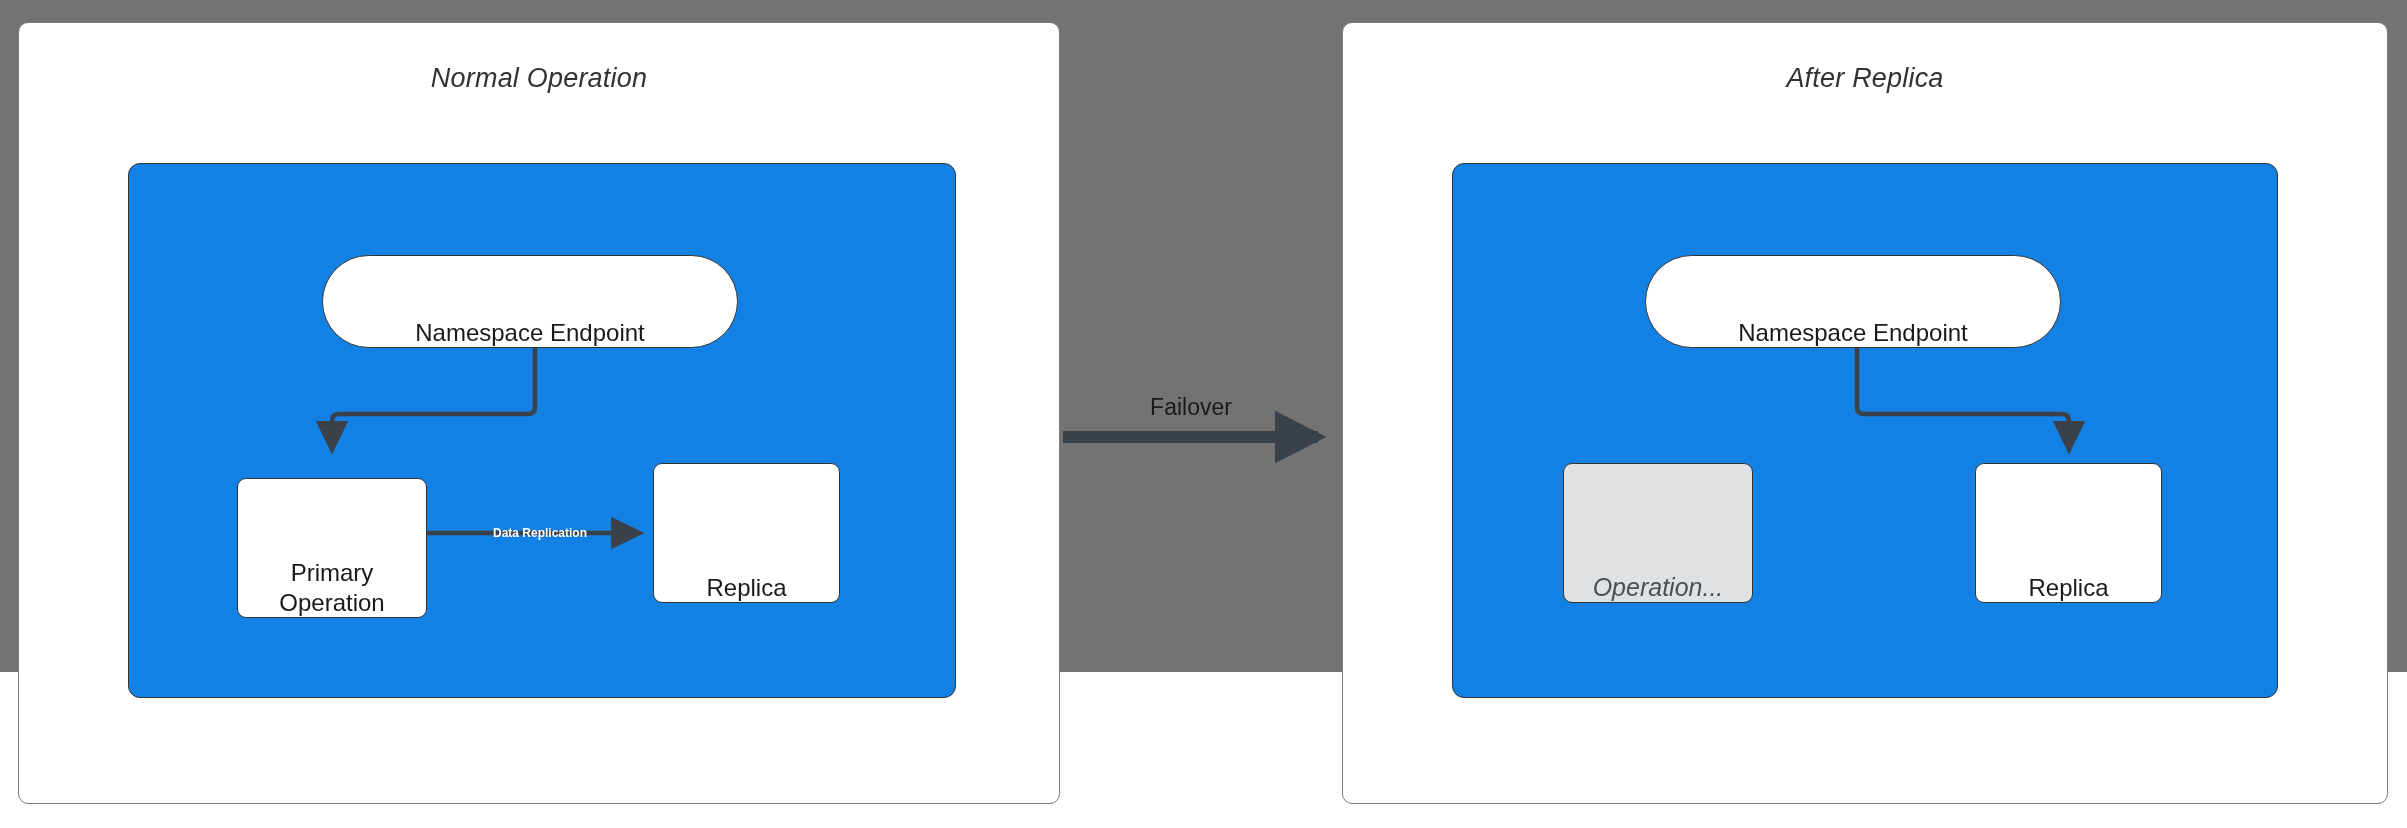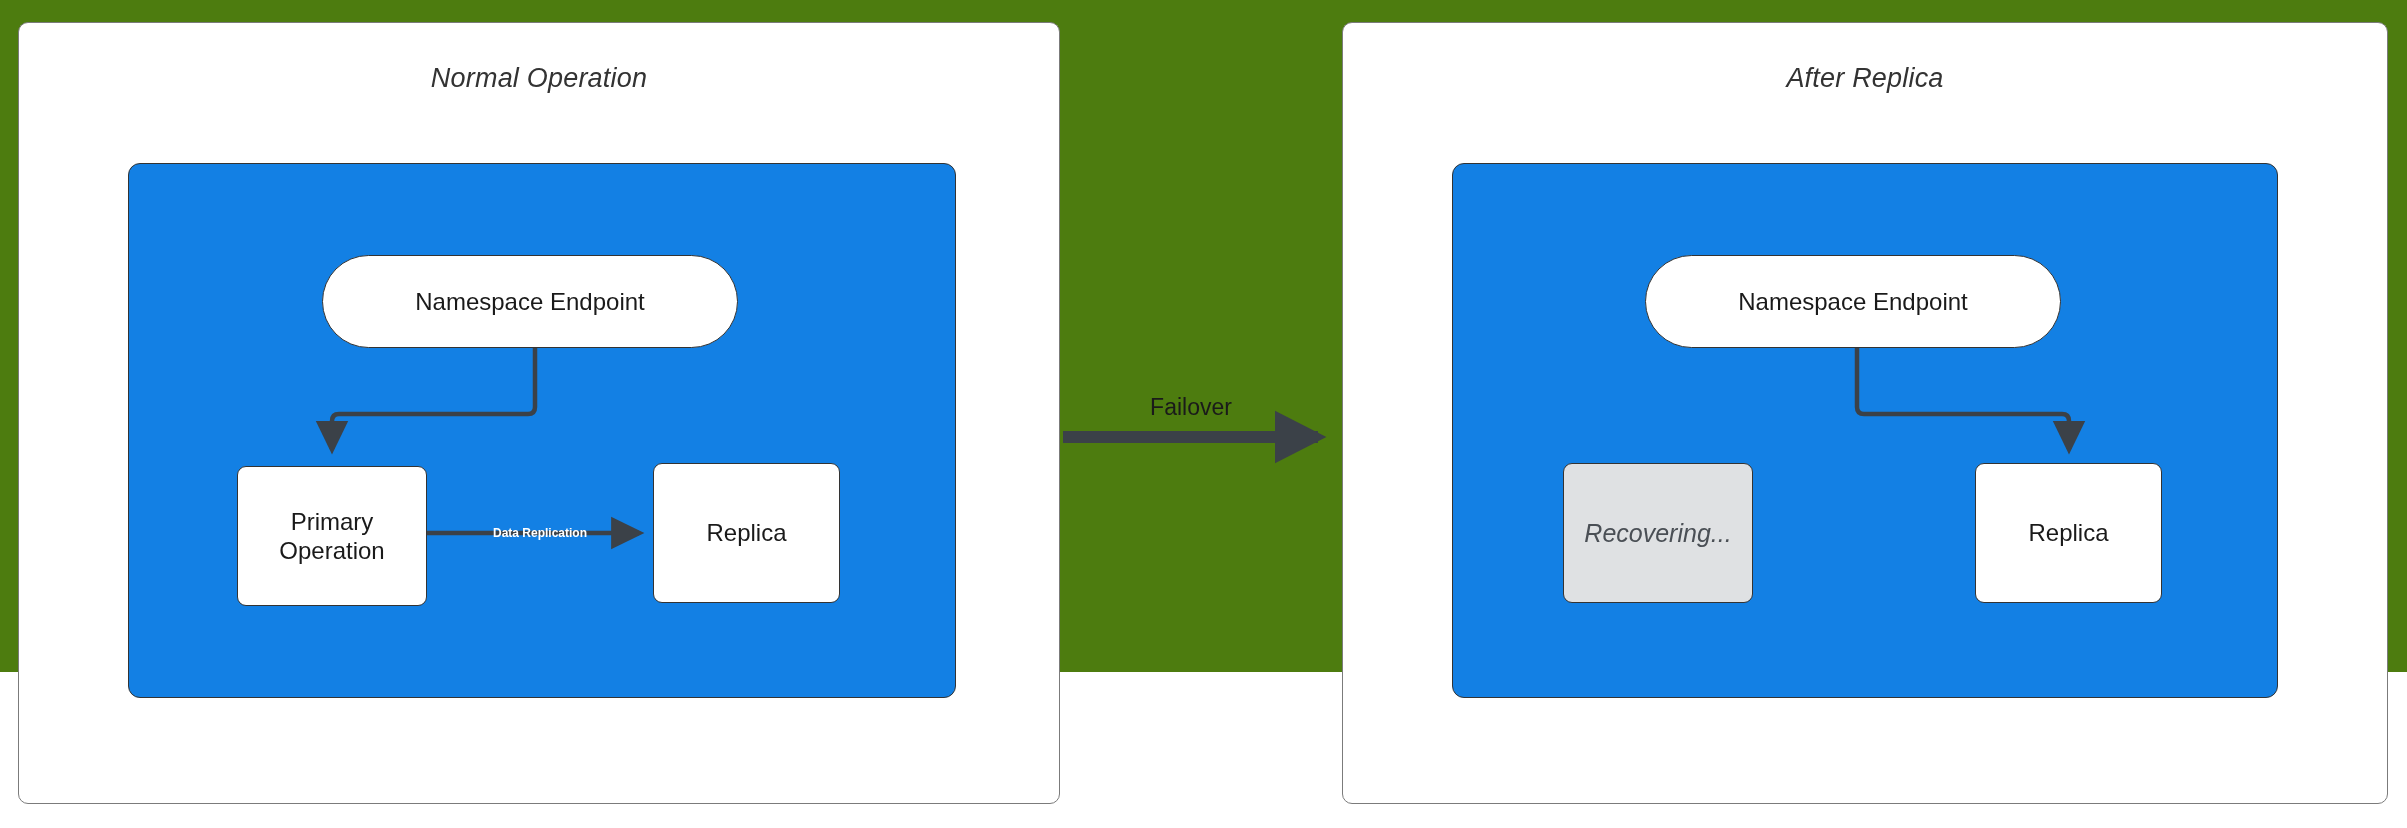--- a/index.html
+++ b/index.html
@@ -11,21 +11,21 @@
     width: 2407px;
     height: 828px;
     font-family: "Liberation Sans", sans-serif;
     overflow: hidden;
   }
 
   #canvas {
     position: relative;
     width: 2407px;
     height: 672px;
-    background: #4d7c0f;
+    background: #737373;
   }
 
   
   .panel {
     position: absolute;
     border: 1.5px solid #7b7b7b;
     border-radius: 10px;
     background: #ffffff;
     box-sizing: border-box;
   }
@@ -48,21 +48,21 @@
     border: 1.5px solid #333333;
     border-radius: 12px;
     box-sizing: border-box;
   }
 
   
   .node {
     position: absolute;
     box-sizing: border-box;
     display: flex;
-    align-items: center;
+    align-items: flex-end;
     justify-content: center;
     text-align: center;
     background: #ffffff;
     border: 1.8px solid #333333;
     color: #1a1a1a;
     font-size: 24px;
     line-height: 1.22;
   }
   .node.rect   { border-radius: 9px; }
   .node.stadium { border-radius: 999px; }
@@ -118,21 +118,21 @@
   <div class="panel" style="left:18px; top:22px; width:1042px; height:782px;">
     <div class="panel-title">Normal Operation</div>
   </div>
 
   <div class="cluster" style="left:128px; top:163px; width:828px; height:535px;"></div>
 
   <div class="node stadium" style="left:322px; top:255px; width:416px; height:93px;">
     <span>Namespace Endpoint</span>
   </div>
 
-  <div class="node rect" style="left:237px; top:466px; width:190px; height:140px;">
+  <div class="node rect" style="left:237px; top:478px; width:190px; height:140px;">
     <span>
       <span>Primary</span><br>
       <span>Operation</span>
     </span>
   </div>
 
   <div class="node rect" style="left:653px; top:463px; width:187px; height:140px;">
     <span>Replica</span>
   </div>
 
@@ -140,21 +140,21 @@
     <div class="panel-title">After Replica</div>
   </div>
 
   <div class="cluster" style="left:1452px; top:163px; width:826px; height:535px;"></div>
 
   <div class="node stadium" style="left:1645px; top:255px; width:416px; height:93px;">
     <span>Namespace Endpoint</span>
   </div>
 
   <div class="node rect recovering" style="left:1563px; top:463px; width:190px; height:140px;">
-    <span>Recovering...</span>
+    <span>Operation...</span>
   </div>
 
   <div class="node rect" style="left:1975px; top:463px; width:187px; height:140px;">
     <span>Replica</span>
   </div>
 
   <svg id="edges" viewBox="0 0 2407 828" xmlns="http://www.w3.org/2000/svg">
     <defs>
       <marker id="arrow" markerWidth="10" markerHeight="10" refX="6.2" refY="5" orient="auto" markerUnits="strokeWidth">
         <path d="M0,1.4 L0,8.6 L7.4,5 z" fill="#3b4148"></path>

